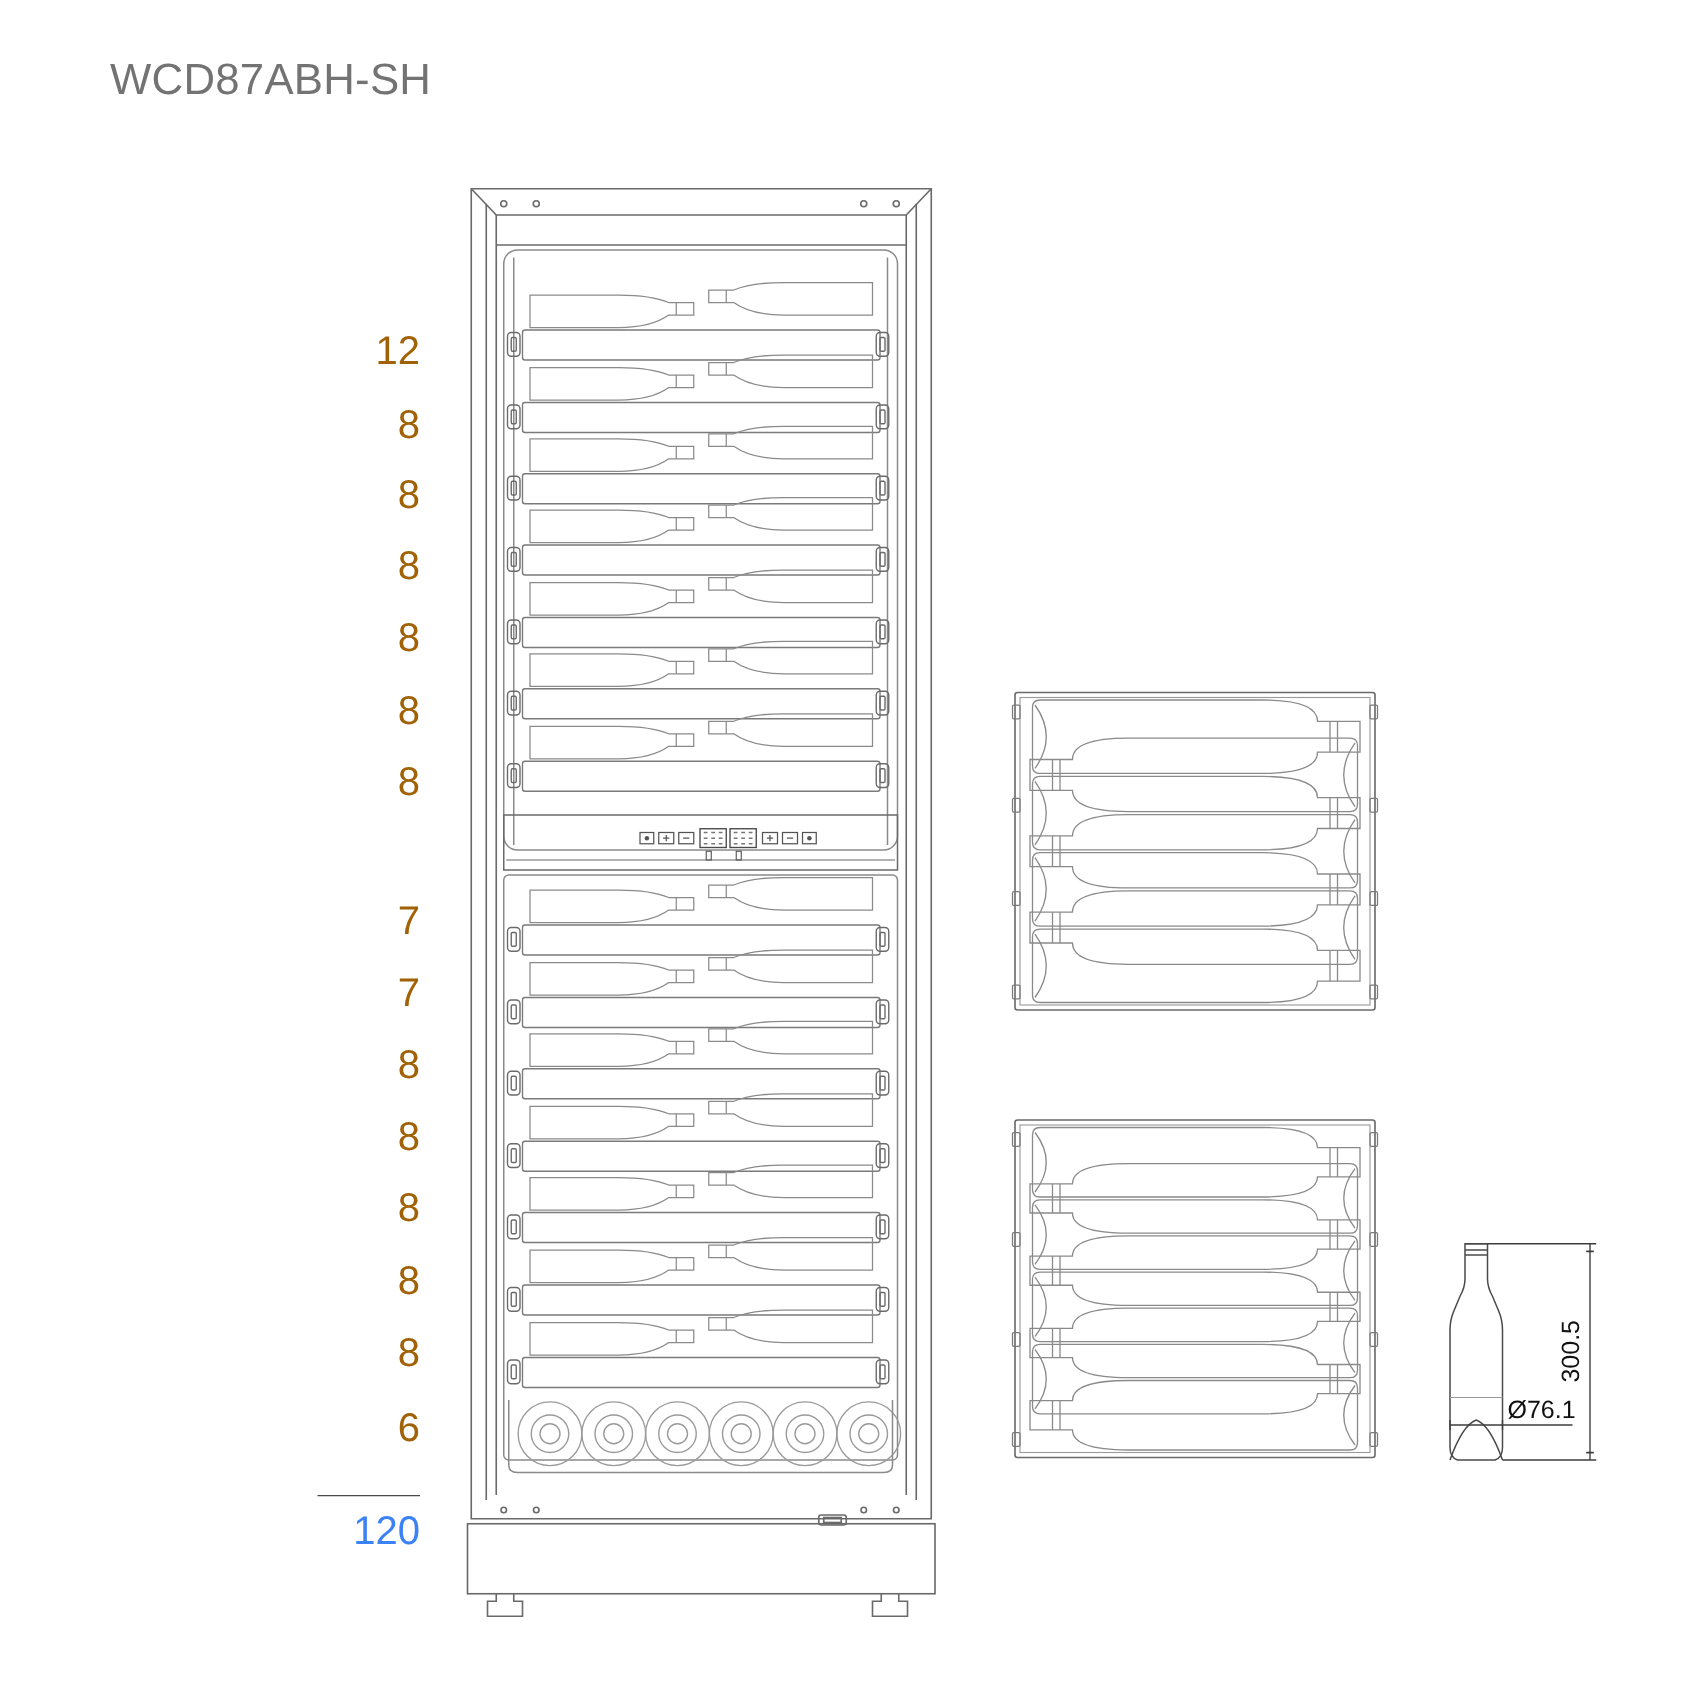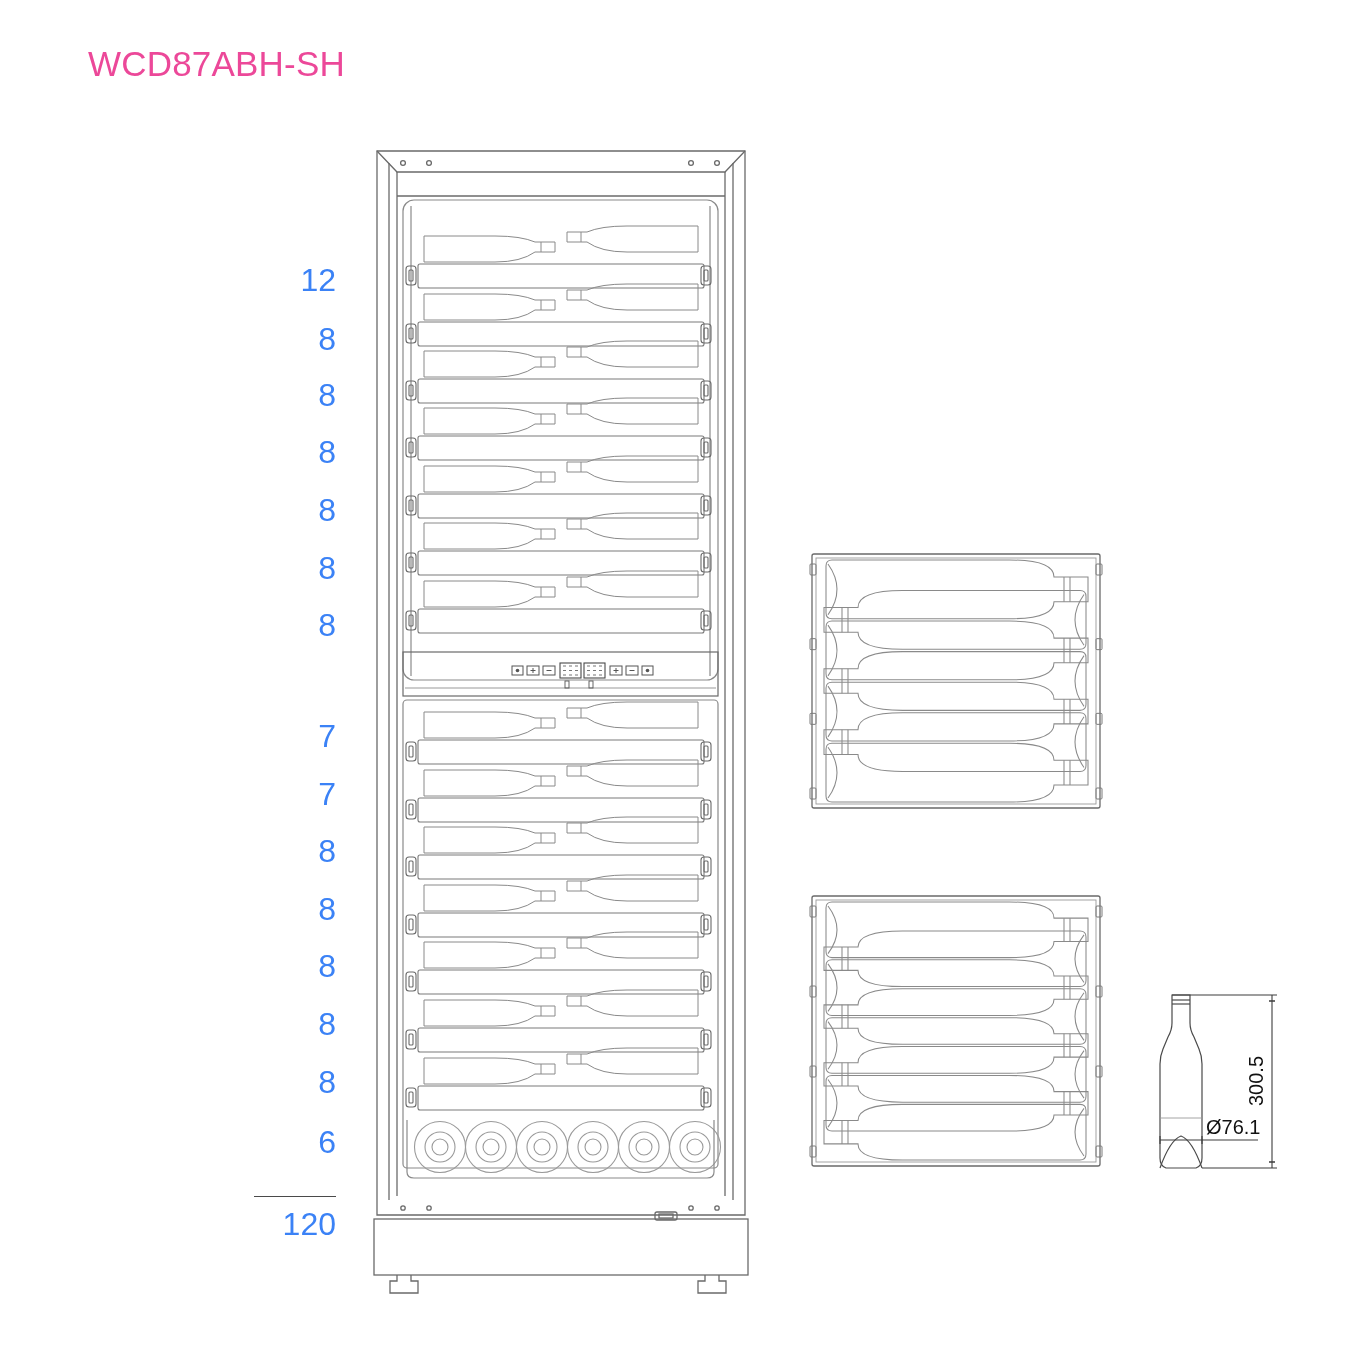--- a/index.html
+++ b/index.html
@@ -14,39 +14,39 @@
     font-family: "Liberation Sans", sans-serif;
     color: #000000;
     overflow: hidden;
   }
   #page-title {
     position: absolute;
     left: 88px;
     top: 44px;
     font-size: 35px;
     letter-spacing: 0.2px;
-    color: #ec4899;
+    color: #737373;
     white-space: nowrap;
   }
 
   
   #capacity-column {
     position: absolute;
     left: 236px;
     top: 150px;
     width: 100px;
     height: 1120px;
   }
   .capacity-value {
     position: absolute;
     right: 0;
     font-size: 32px;
     line-height: 1;
     text-align: right;
-    color: #3b82f6;
+    color: #a16207;
     white-space: nowrap;
   }
   .capacity-total {
     position: absolute;
     right: 0;
     font-size: 32px;
     line-height: 1;
     text-align: right;
     color: #3b82f6;
     white-space: nowrap;

